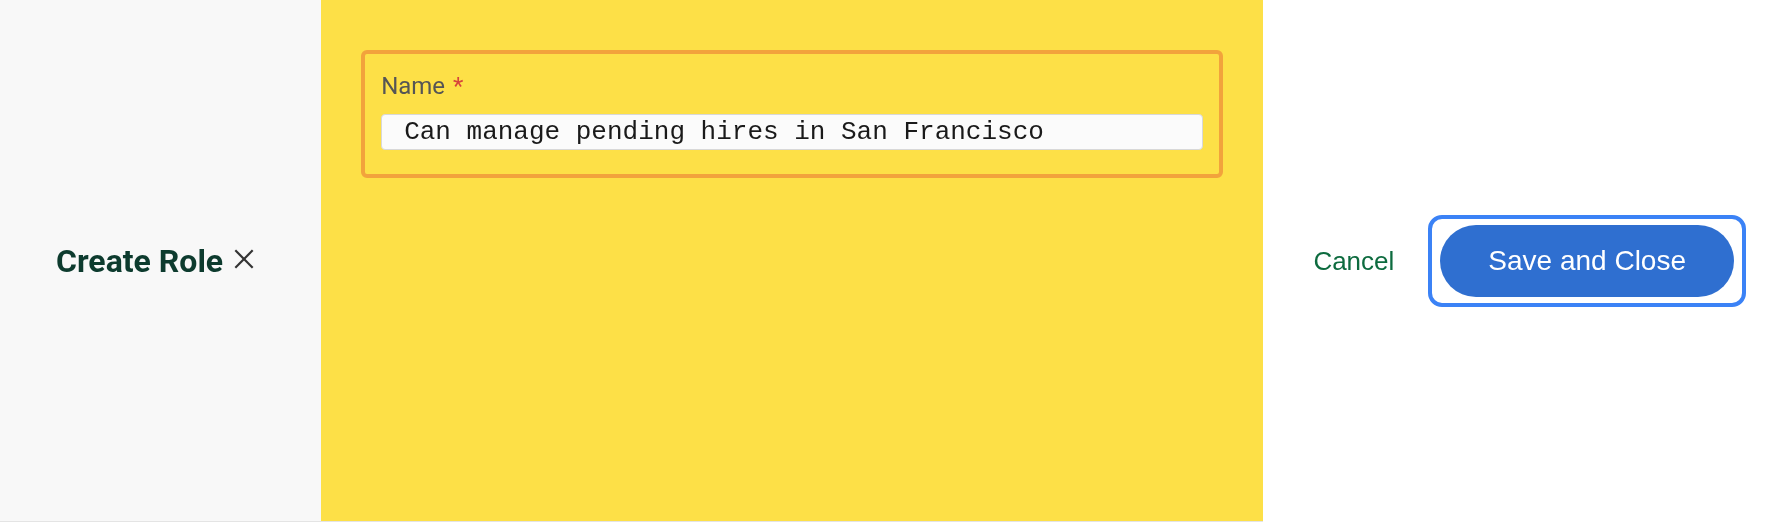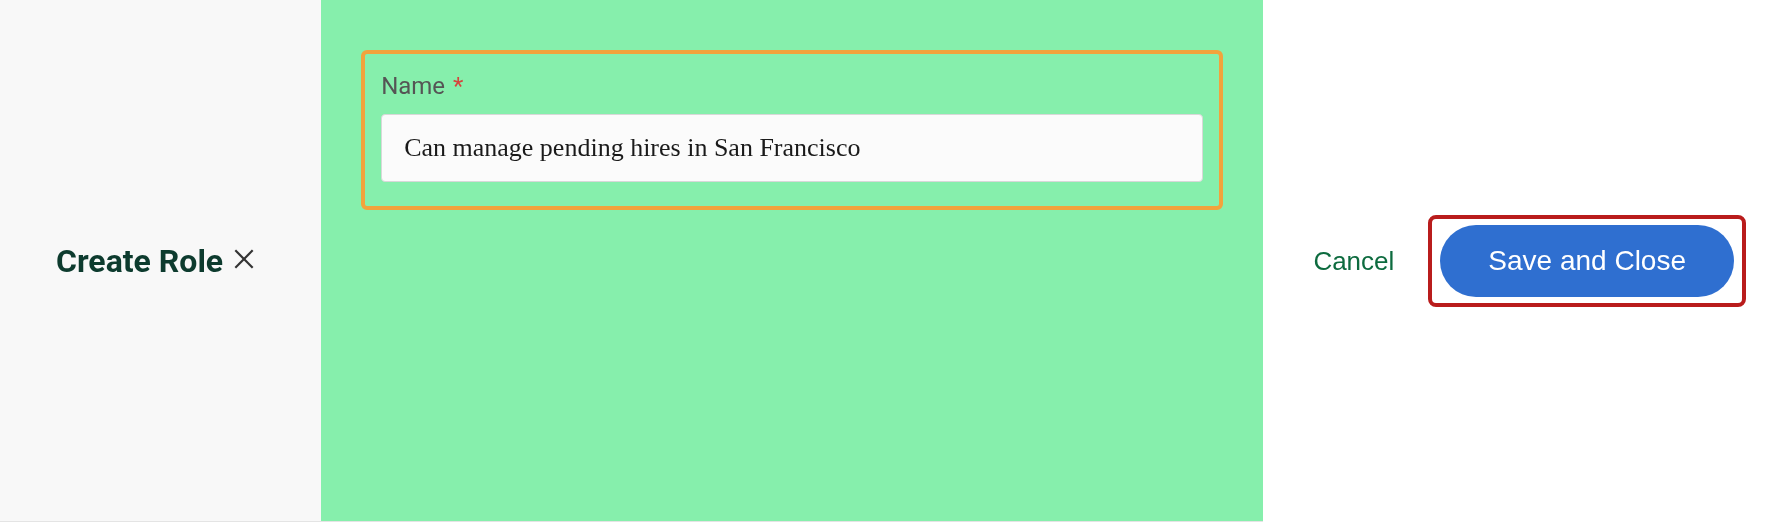--- a/index.html
+++ b/index.html
@@ -45,21 +45,21 @@
     }
     .close-btn svg {
       width: 26px;
       height: 26px;
       stroke: currentColor;
       stroke-width: 2;
     }
     .modal-body {
       flex: 1;
       padding: 50px 40px 48px 40px;
-      background: #86efac;
+      background: #fde047;
       border-bottom: 1px solid #e4e4e4;
     }
     .field-group {
       border: 4px solid #f2a33c;
       border-radius: 6px;
       padding: 18px 16px 24px 16px;
     }
     .field-label {
       display: block;
       color: #555555;
@@ -69,46 +69,46 @@
     }
     .required-asterisk {
       color: #d6443b;
       margin-left: 2px;
     }
     .text-input {
       width: 100%;
       border: 1px solid #d8d8d8;
       border-radius: 4px;
       background: #fbfbfb;
-      padding: 18px 22px;
+      padding: 2px 22px;
       font-size: 26px;
       color: #1a1a1a;
-      font-family: Liberation Serif, serif;
+      font-family: Liberation Mono, monospace;
       outline: none;
     }
     .modal-footer {
       display: flex;
       align-items: center;
       justify-content: flex-start;
       padding: 26px 40px 26px 40px;
       gap: 24px;
       background: #ffffff;
     }
     .cancel-btn {
       background: none;
       border: none;
       color: #0d6b3f;
       font-size: 26px;
       font-weight: 400;
       cursor: pointer;
       padding: 12px 10px;
     }
     .primary-btn-wrap {
-      border: 4px solid #b91c1c;
-      border-radius: 8px;
+      border: 4px solid #3b82f6;
+      border-radius: 14px;
       padding: 6px 8px;
       display: inline-flex;
     }
     .primary-btn {
       background: #2f6fd0;
       color: #ffffff;
       border: none;
       border-radius: 999px;
       padding: 22px 48px;
       font-size: 28px;

